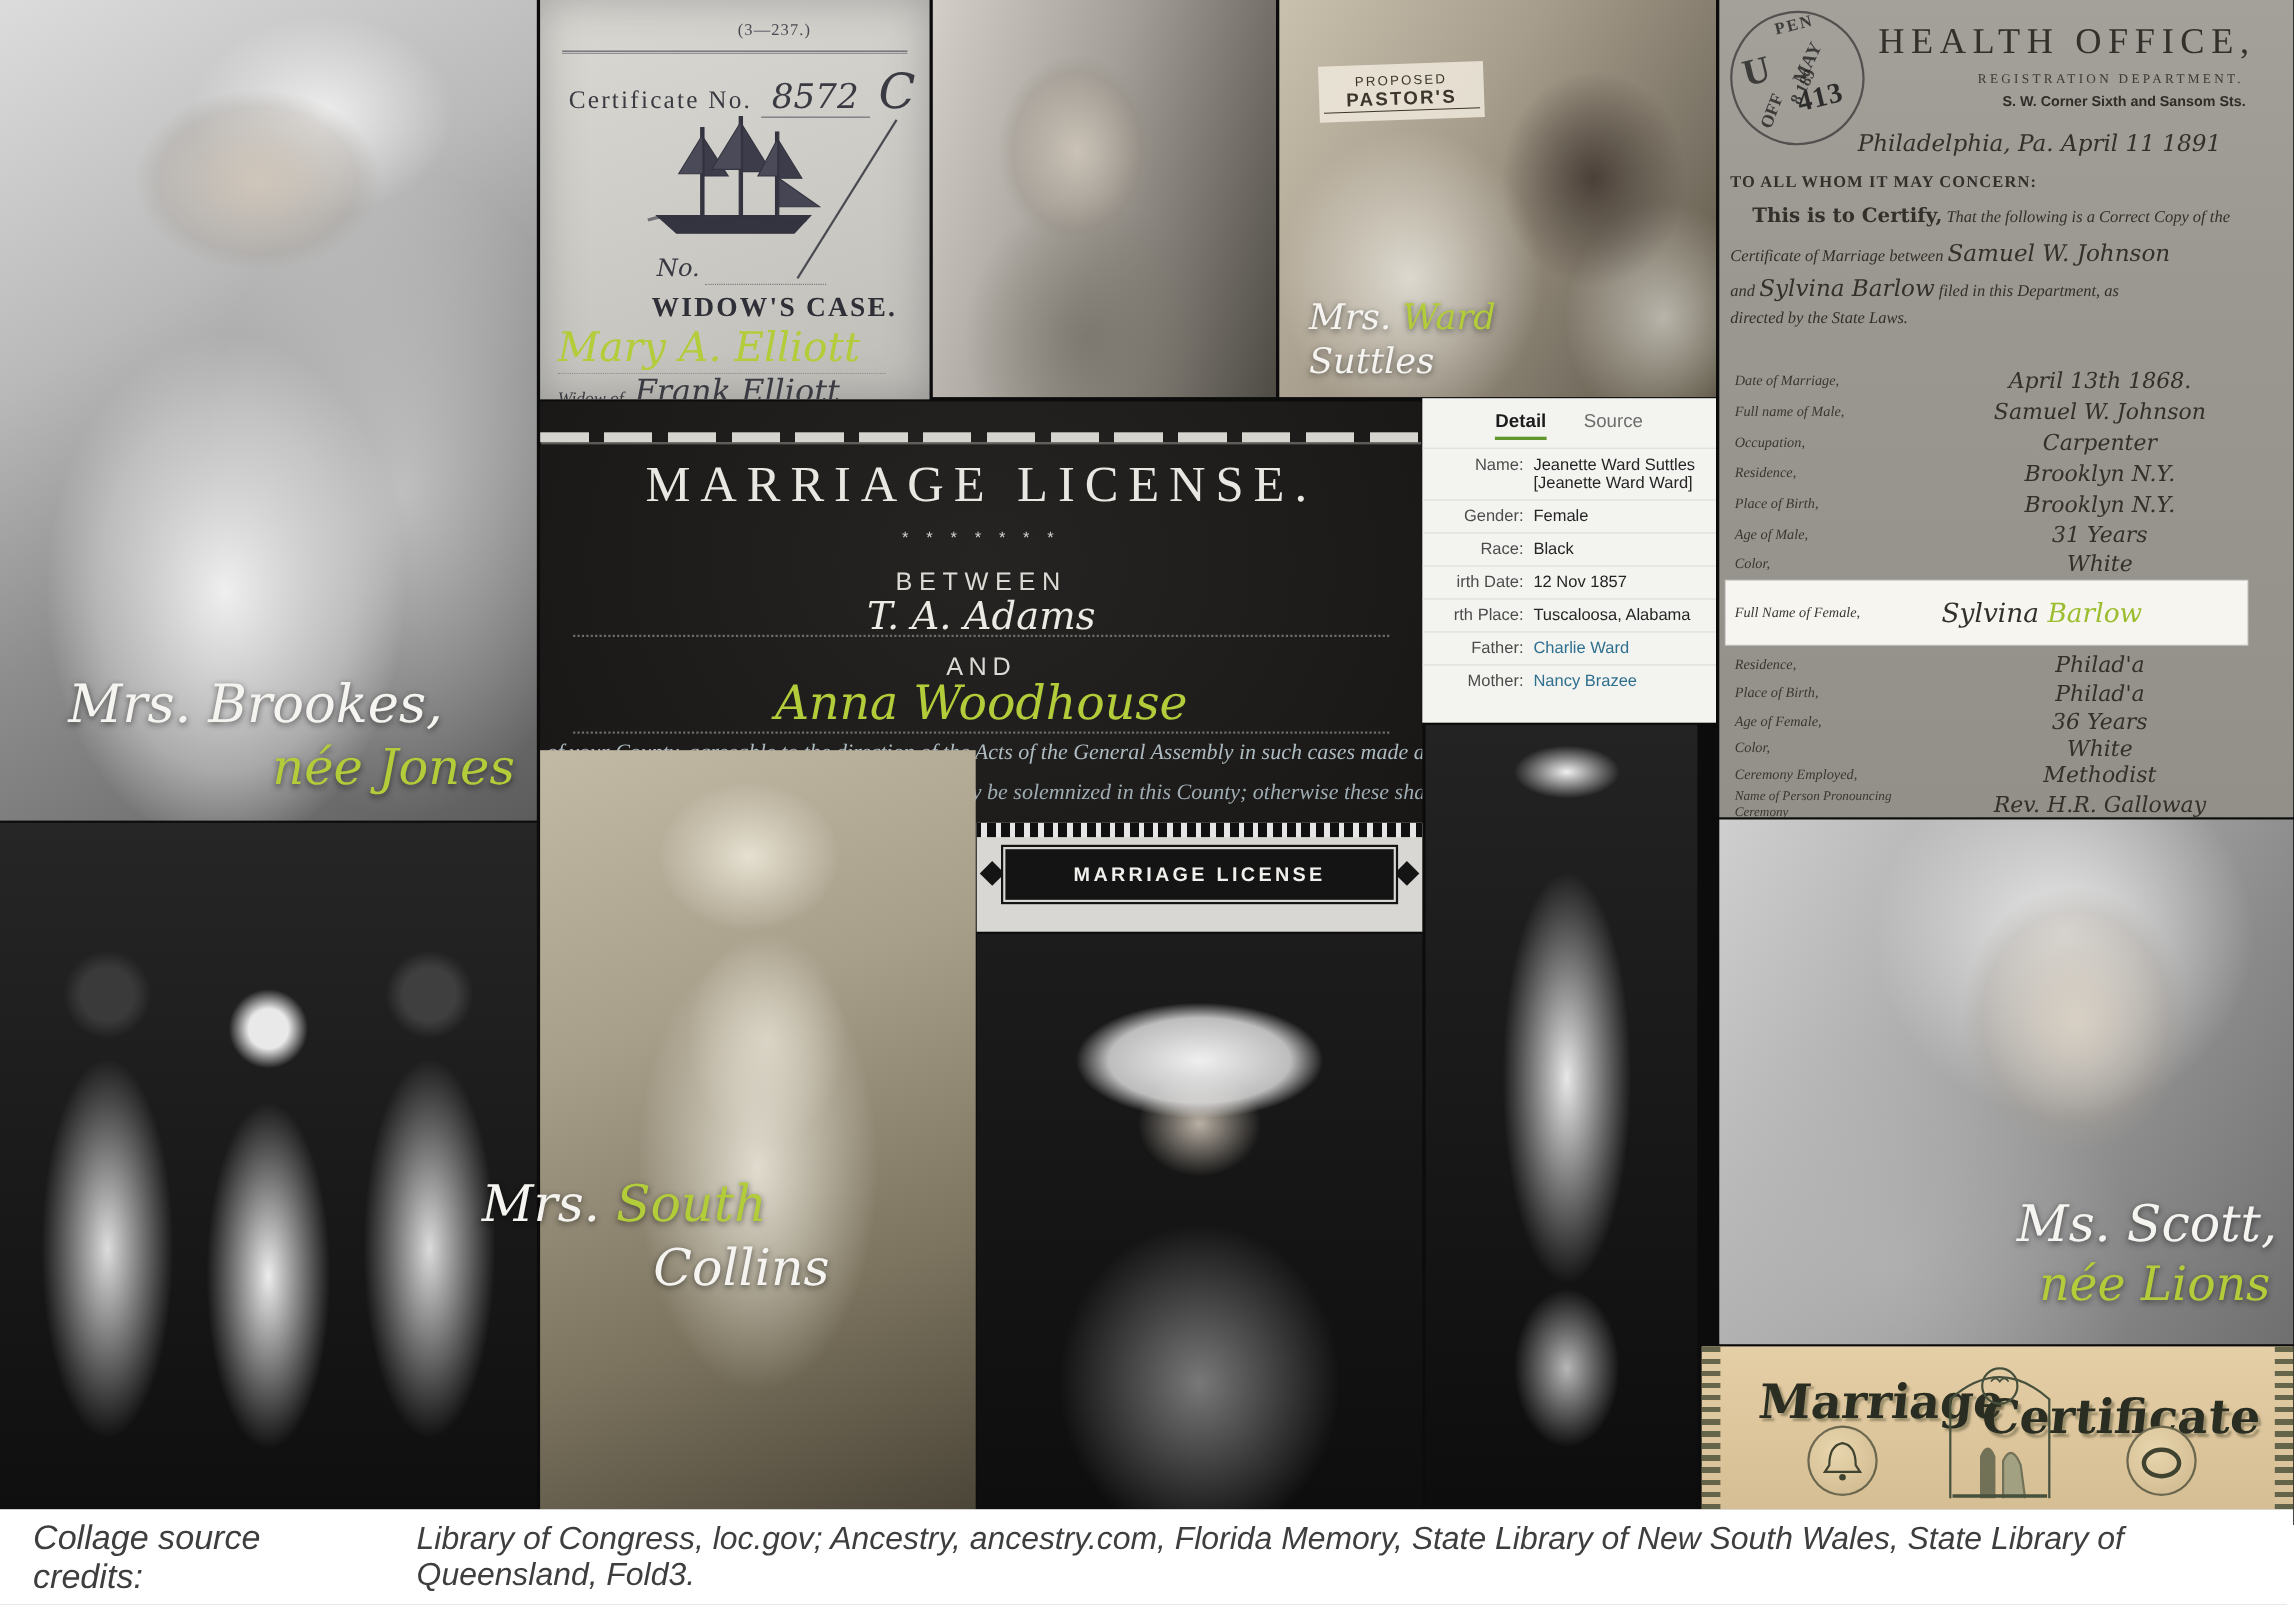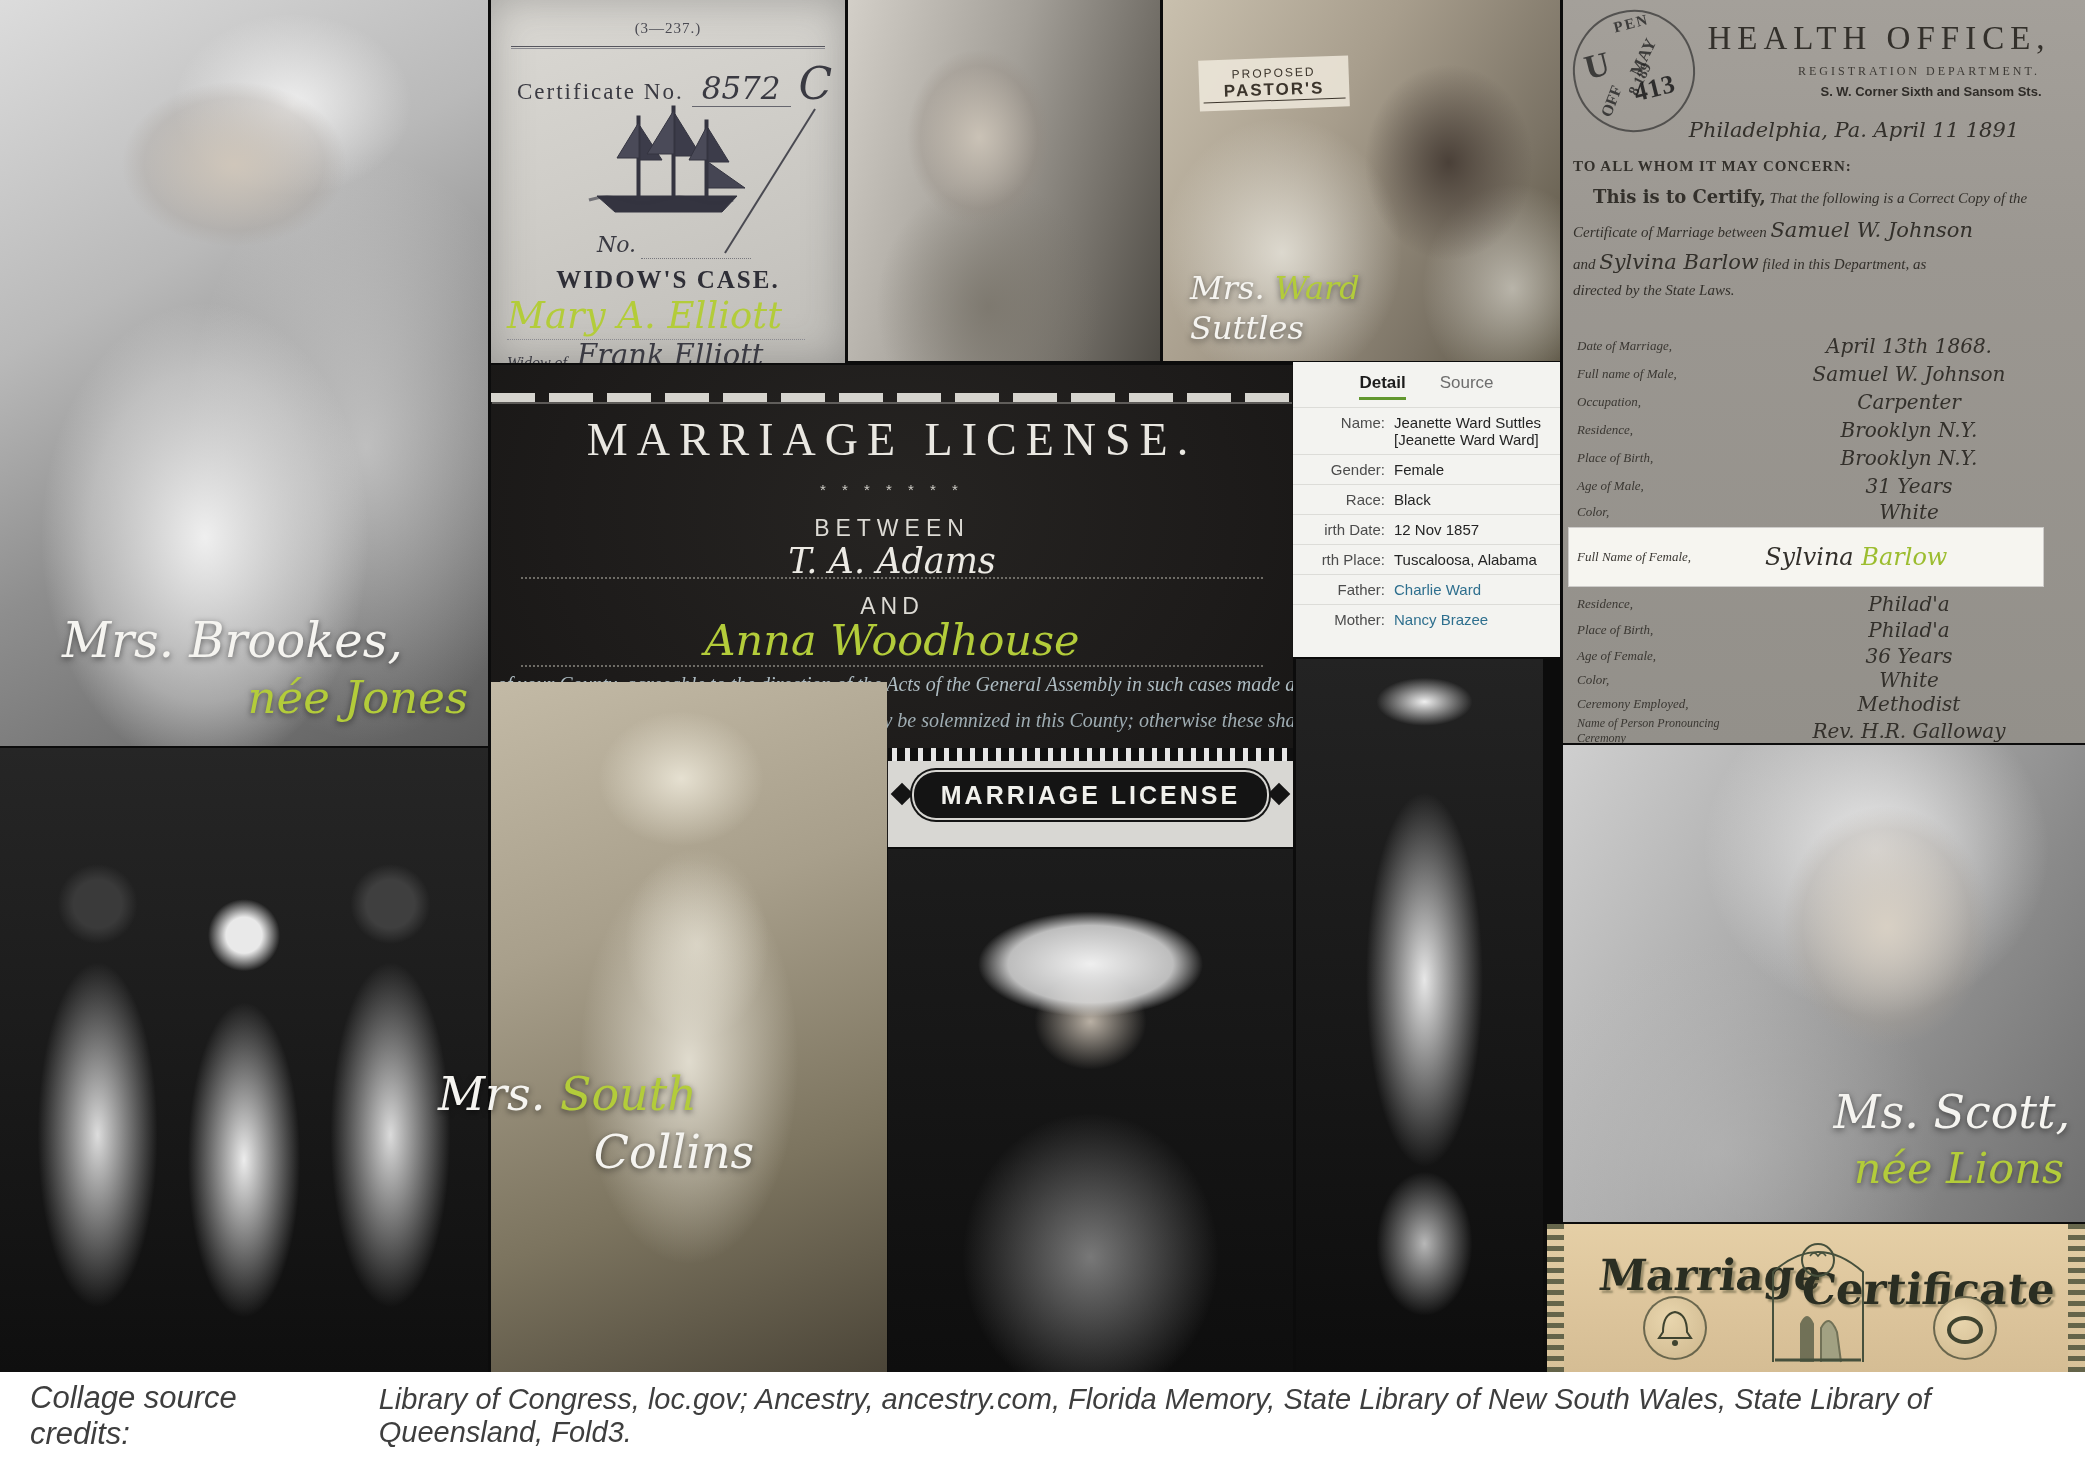--- a/index.html
+++ b/index.html
@@ -61,21 +61,21 @@
     background:
       radial-gradient(ellipse 130px 150px at 62% 38%, #d8d0c4 0%, rgba(170,162,152,.3) 65%, transparent 80%),
       radial-gradient(ellipse 230px 220px at 60% 22%, rgba(244,244,244,.85), transparent 75%),
       radial-gradient(ellipse 280px 260px at 30% 85%, rgba(190,190,190,.5), transparent 80%),
       linear-gradient(120deg,#cfcfcf 0%,#ababab 40%,#8a8a8a 70%,#6f6f6f 100%);}
 
   
   #t-widow{left:491px;top:0;width:354px;height:363px;z-index:1;
     background:linear-gradient(160deg,#dbd9d4 0%,#cfcdc8 45%,#bfbdb8 100%);
     color:#3a3a42; font-family:"Liberation Serif",serif;
-    box-shadow:inset 0 0 40px rgba(70,70,70,.35);}
+    box-shadow:inset 0 0 40px rgba(70,70,70,.35);padding-left:36px;}
   .w-formnum{position:absolute;top:20px;width:100%;text-align:center;font-size:15px;letter-spacing:1px;color:#4a4a52;}
   .w-rule{position:absolute;top:46px;left:20px;right:20px;border-top:1px solid #55555d;border-bottom:1px solid #8a8a90;height:3px;}
   .w-certline{position:absolute;top:58px;left:26px;right:10px;display:flex;align-items:baseline;gap:8px;}
   .w-certlabel{font-size:23px;letter-spacing:2px;}
   .w-certno{font-family:"DejaVu Serif",serif;font-style:italic;font-size:31px;border-bottom:1px solid #66666e;padding:0 10px;}
   .w-certletter{font-family:"DejaVu Serif",serif;font-style:italic;font-size:44px;}
   .w-slash{position:absolute;left:278px;top:96px;width:2px;height:170px;background:#4a4a52;transform:rotate(32deg);}
   .w-ship{position:absolute;top:96px;left:86px;}
   .w-no{position:absolute;top:232px;left:106px;font-family:"DejaVu Serif",serif;font-style:italic;font-size:22px;}
   .w-no-line{position:absolute;top:258px;left:150px;width:110px;border-top:1px dotted #77777d;}
@@ -102,22 +102,22 @@
   .l-dot2{position:absolute;top:300px;left:30px;right:30px;border-top:2px dotted #6e6c66;}
   .l-body1{position:absolute;top:308px;left:6px;right:-60px;font-family:"Liberation Serif",serif;font-style:italic;font-size:20px;color:#aebcc2;white-space:nowrap;text-align:left;}
   .l-body2{position:absolute;top:344px;left:378px;right:-60px;font-family:"Liberation Serif",serif;font-style:italic;font-size:20px;color:#9fadb3;white-space:nowrap;text-align:left;}
 
   
   #t-banner{left:888px;top:748px;width:405px;height:99px;z-index:2;background:#d8d7d3;}
   .b-beads{position:absolute;top:0;left:0;right:0;height:13px;background:
     repeating-linear-gradient(90deg,#101010 0 4px,#e6e6e6 4px 9px,#101010 9px 13px);}
   .b-band{position:absolute;top:24px;left:26px;right:26px;height:46px;background:#141414;
     display:flex;align-items:center;justify-content:center;color:#f0f0ec;
-    font-weight:bold;font-size:25px;letter-spacing:3px;
-    box-shadow:0 0 0 2px #d8d7d3,0 0 0 4px #141414;border-radius:22px;}
+    font-weight:bold;font-size:18px;letter-spacing:3px;
+    box-shadow:0 0 0 2px #d8d7d3,0 0 0 4px #141414;}
   .b-orn{position:absolute;top:38px;width:16px;height:16px;background:#141414;transform:rotate(45deg);}
   .b-orn.left{left:6px;} .b-orn.right{right:6px;}
 
   
   #t-detail{left:1293px;top:362px;width:267px;height:295px;z-index:3;background:#f3f3f0;
     font-size:15px;color:#242424;box-shadow:0 0 0 1px #00000022;}
   .d-tabs{display:flex;justify-content:center;gap:34px;padding:11px 0 7px;}
   .d-tab{font-size:17px;color:#6d6d6d;cursor:pointer;}
   .d-tab.active{color:#1c1c1c;font-weight:bold;border-bottom:3px solid var(--tabgreen);padding-bottom:4px;}
   .d-row{display:flex;border-top:1px solid #dcdcd8;padding:6px 8px 6px 0;}

